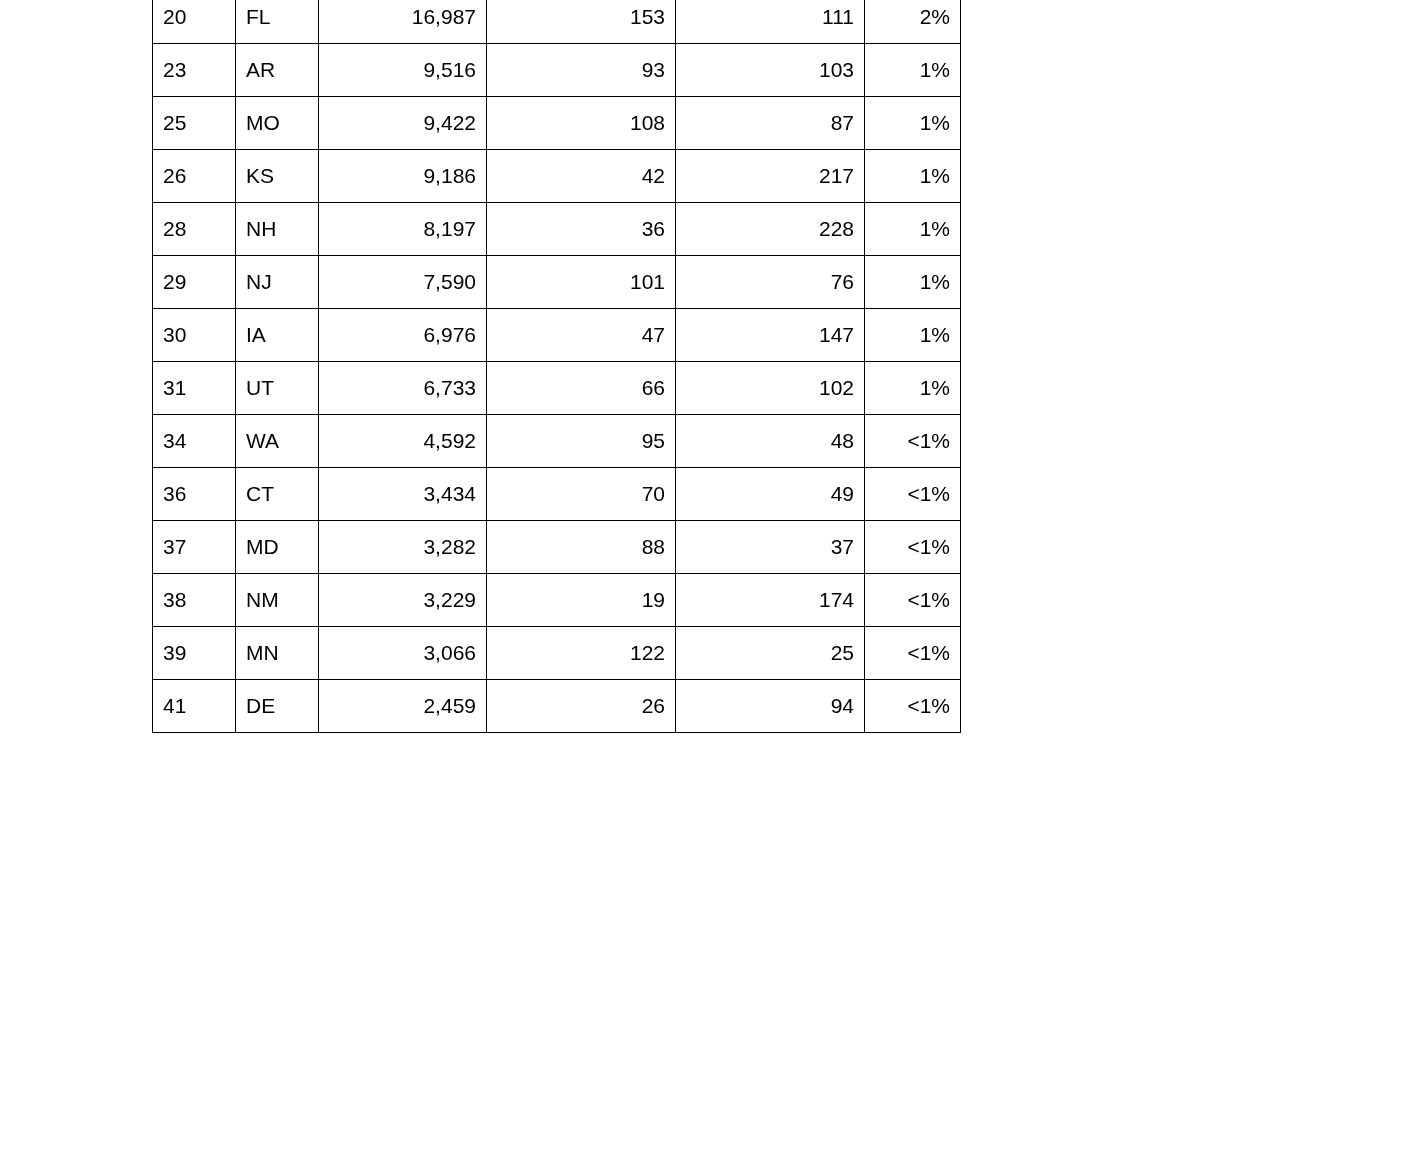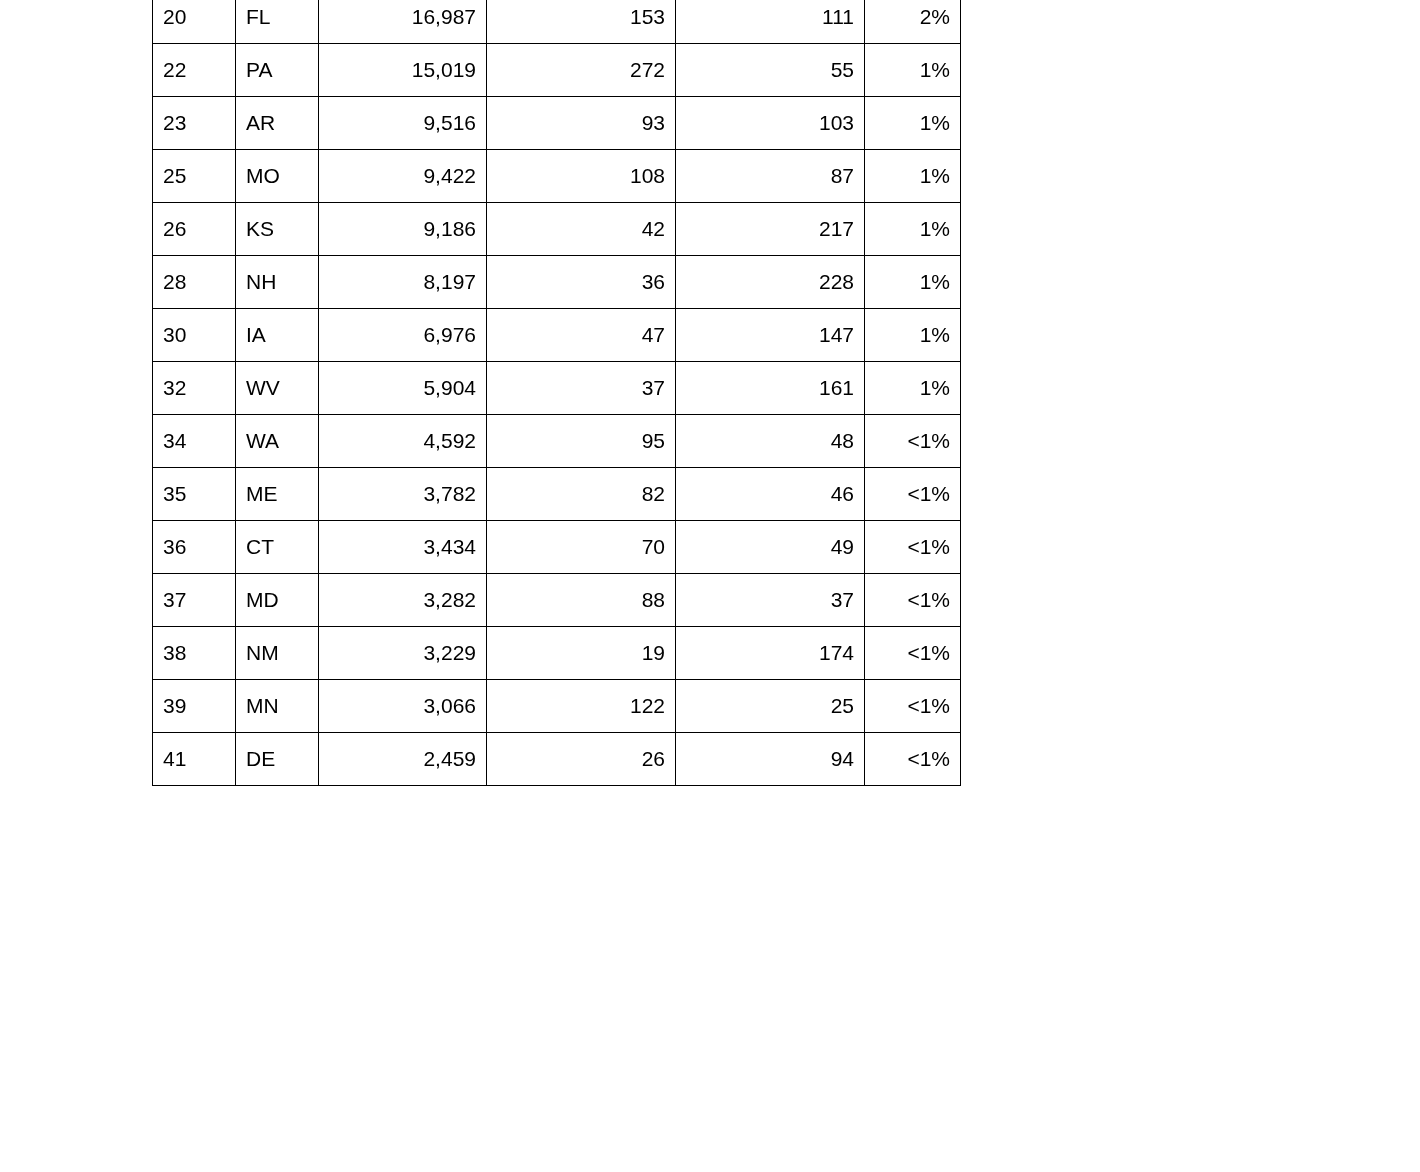--- a/index.html
+++ b/index.html
@@ -72,28 +72,20 @@
       <tbody id="table-body">
           <tr>
             <td class="c-rank">20</td>
             <td class="c-state">FL</td>
             <td class="c-num">16,987</td>
             <td class="c-sec">153</td>
             <td class="c-third">111</td>
             <td class="c-pct">2%</td>
           </tr>
           <tr>
-            <td class="c-rank">22</td>
-            <td class="c-state">PA</td>
-            <td class="c-num">15,019</td>
-            <td class="c-sec">272</td>
-            <td class="c-third">55</td>
-            <td class="c-pct">1%</td>
-          </tr>
-          <tr>
             <td class="c-rank">23</td>
             <td class="c-state">AR</td>
             <td class="c-num">9,516</td>
             <td class="c-sec">93</td>
             <td class="c-third">103</td>
             <td class="c-pct">1%</td>
           </tr>
           <tr>
             <td class="c-rank">25</td>
             <td class="c-state">MO</td>
@@ -112,49 +104,49 @@
           </tr>
           <tr>
             <td class="c-rank">28</td>
             <td class="c-state">NH</td>
             <td class="c-num">8,197</td>
             <td class="c-sec">36</td>
             <td class="c-third">228</td>
             <td class="c-pct">1%</td>
           </tr>
           <tr>
+            <td class="c-rank">29</td>
+            <td class="c-state">NJ</td>
+            <td class="c-num">7,590</td>
+            <td class="c-sec">101</td>
+            <td class="c-third">76</td>
+            <td class="c-pct">1%</td>
+          </tr>
+          <tr>
             <td class="c-rank">30</td>
             <td class="c-state">IA</td>
             <td class="c-num">6,976</td>
             <td class="c-sec">47</td>
             <td class="c-third">147</td>
             <td class="c-pct">1%</td>
           </tr>
           <tr>
-            <td class="c-rank">32</td>
-            <td class="c-state">WV</td>
-            <td class="c-num">5,904</td>
-            <td class="c-sec">37</td>
-            <td class="c-third">161</td>
+            <td class="c-rank">31</td>
+            <td class="c-state">UT</td>
+            <td class="c-num">6,733</td>
+            <td class="c-sec">66</td>
+            <td class="c-third">102</td>
             <td class="c-pct">1%</td>
           </tr>
           <tr>
             <td class="c-rank">34</td>
             <td class="c-state">WA</td>
             <td class="c-num">4,592</td>
             <td class="c-sec">95</td>
             <td class="c-third">48</td>
-            <td class="c-pct">&lt;1%</td>
-          </tr>
-          <tr>
-            <td class="c-rank">35</td>
-            <td class="c-state">ME</td>
-            <td class="c-num">3,782</td>
-            <td class="c-sec">82</td>
-            <td class="c-third">46</td>
             <td class="c-pct">&lt;1%</td>
           </tr>
           <tr>
             <td class="c-rank">36</td>
             <td class="c-state">CT</td>
             <td class="c-num">3,434</td>
             <td class="c-sec">70</td>
             <td class="c-third">49</td>
             <td class="c-pct">&lt;1%</td>
           </tr>

